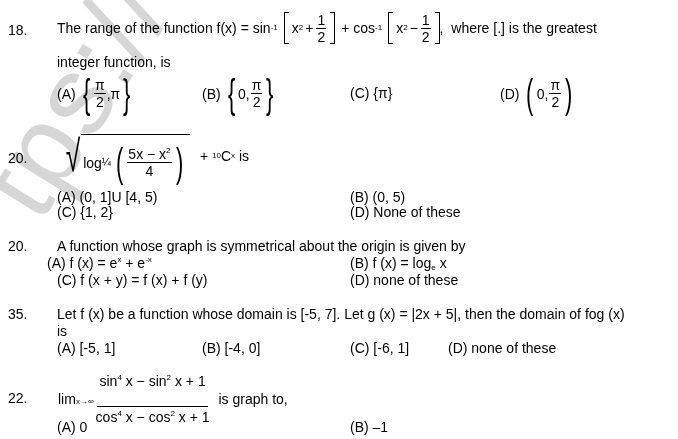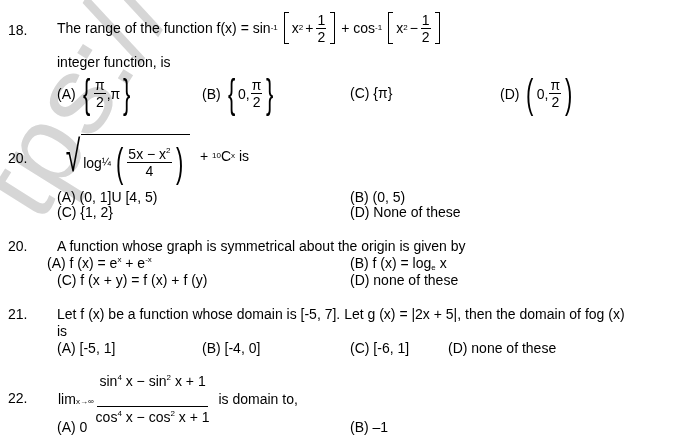--- a/index.html
+++ b/index.html
@@ -54,20 +54,21 @@
       <sup>-1</sup>
     <span class="brk l" style="margin-left:6px"></span>
     <span>x</span>
       <sup>2</sup>
     <span style="margin:0 2px">−</span>
     <span class="frac">
         <span class="n">1</span>
         <span class="d">2</span>
       </span>
     <span class="brk r"></span>
+    <span style="white-space:pre">,  where [.] is the greatest</span>
   </div>
   <div class="abs" style="left:57px; top:55px">integer function, is</div>
 
   <div class="abs" style="left:57px; top:78px; display:flex; align-items:center;">
     <span>(A)</span>
     <span class="big" style="margin-left:4px">{</span>
     <span class="frac">
         <span class="n">π</span>
         <span class="d">2</span>
       </span>
@@ -134,37 +135,37 @@
     <span>(A)</span><span style="white-space:pre"> f (x) = e</span><sup>x</sup><span style="white-space:pre"> + e</span><sup>-x</sup>
   </div>
   <div class="abs" style="left:350px; top:256px">
     <span>(B)</span><span style="white-space:pre"> f (x) = log</span><sub>e</sub><span style="white-space:pre"> x</span>
   </div>
   <div class="abs" style="left:57px; top:273px"><span>(C)</span><span style="white-space:pre"> f (x + y) = f (x) + f (y)</span></div>
   <div class="abs" style="left:350px; top:273px"><span>(D)</span><span style="white-space:pre"> none of these</span></div>
 </div>
 
 <div>
-  <span class="qnum" style="top:307px">21.</span>
+  <span class="qnum" style="top:307px">35.</span>
   <div class="abs" style="left:57px; top:307px">Let f (x) be a function whose domain is [-5, 7]. Let g (x) = |2x + 5|, then the domain of fog (x)</div>
   <div class="abs" style="left:57px; top:324px">is</div>
   <div class="abs" style="left:57px; top:341px"><span>(A)</span><span style="white-space:pre"> [-5, 1]</span></div>
   <div class="abs" style="left:202px; top:341px"><span>(B)</span><span style="white-space:pre"> [-4, 0]</span></div>
   <div class="abs" style="left:350px; top:341px"><span>(C)</span><span style="white-space:pre"> [-6, 1]</span></div>
   <div class="abs" style="left:448px; top:341px"><span>(D)</span><span style="white-space:pre"> none of these</span></div>
 </div>
 
 <div>
   <span class="qnum" style="top:391px">22.</span>
   <div class="abs" style="left:58px; top:374px; display:flex; align-items:center;">
     <span class="limbox">
       <span>lim</span>
       <span class="under">x→∞</span>
     </span>
     <span class="frac" style="margin-left:2px">
       <span class="n" style="padding:0 2px 18px"><span>sin</span><sup>4</sup><span style="white-space:pre"> x − sin</span><sup>2</sup><span style="white-space:pre"> x + 1</span></span>
       <span class="d" style="padding-top:3px"><span>cos</span><sup>4</sup><span style="white-space:pre"> x − cos</span><sup>2</sup><span style="white-space:pre"> x + 1</span></span>
     </span>
-    <span style="white-space:pre; margin-left:4px"> is domain to,</span>
+    <span style="white-space:pre; margin-left:4px"> is graph to,</span>
   </div>
   <div class="abs" style="left:57px; top:420px"><span>(A)</span><span style="white-space:pre"> 0</span></div>
   <div class="abs" style="left:350px; top:420px"><span>(B)</span><span style="white-space:pre"> –1</span></div>
 </div>
 
 </body></html>

